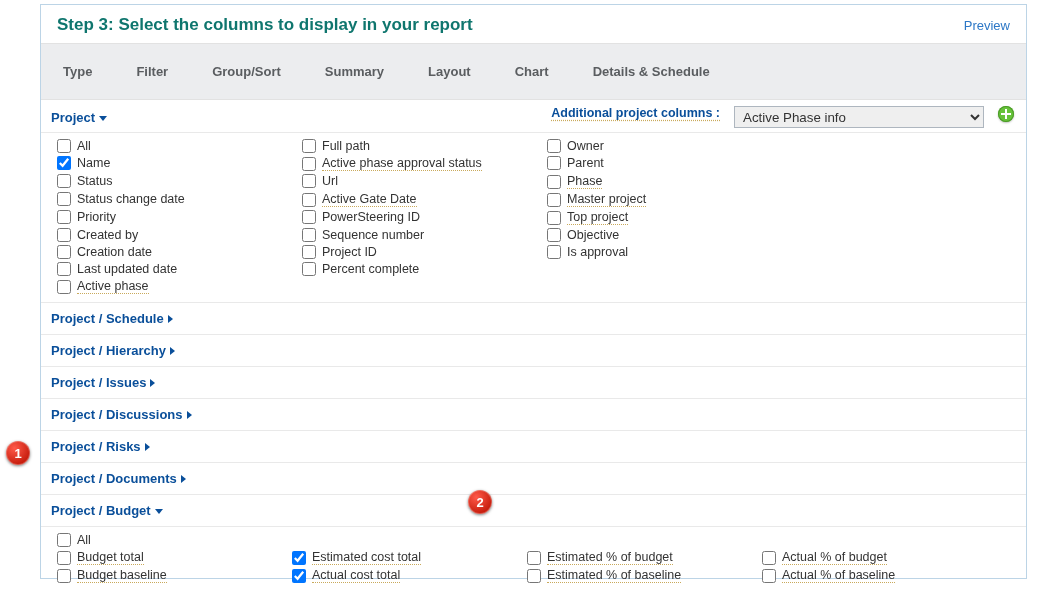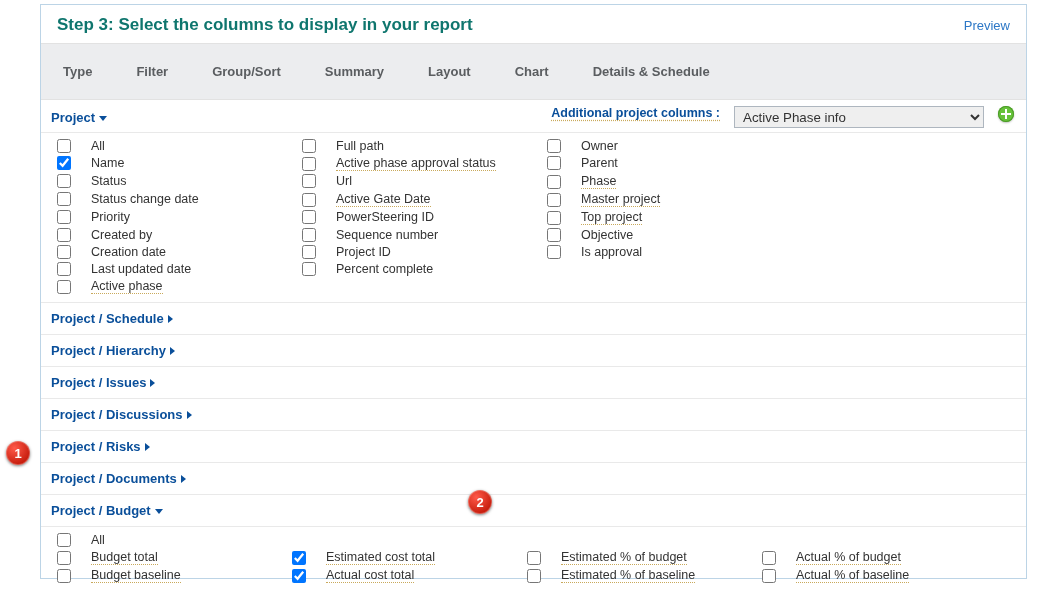--- a/index.html
+++ b/index.html
@@ -19,21 +19,21 @@
   .addcols .lbl{color:#0a4f9a;font-weight:700;text-decoration:underline dotted #c9a95b;text-underline-offset:3px}
   select.addsel{width:250px;height:22px;border:1px solid #aeb6bf;color:#333;padding:0 4px}
   .addicon{width:16px;height:16px;border-radius:50%;background:#67c23a;position:relative;cursor:pointer;box-shadow:0 0 0 1px #4b9a27 inset,0 1px 2px rgba(0,0,0,.25)}
   .addicon:before,.addicon:after{content:"";position:absolute;background:#fff}
   .addicon:before{left:7px;top:3px;width:2px;height:10px}
   .addicon:after{top:7px;left:3px;height:2px;width:10px}
   .section{border-top:1px solid #e9e9e9}
   .seccontent{padding:6px 10px 8px 16px}
   .cols3{display:grid;grid-template-columns:235px 235px 235px;column-gap:10px;row-gap:3px;align-items:start}
   .cols4{display:grid;grid-template-columns:235px 175px 60px 235px 235px;row-gap:3px;align-items:center}
-  .ck{display:flex;align-items:center;gap:20px;white-space:nowrap}
+  .ck{display:flex;align-items:center;gap:6px;white-space:nowrap}
   .ck input{width:14px;height:14px;margin:0}
   .und{border-bottom:1px dotted #c9a95b}
   .sechdr{padding:8px 10px 8px 10px;border-top:1px solid #e9e9e9}
   .badge{position:absolute;width:24px;height:24px;border-radius:50%;background:radial-gradient(circle at 35% 30%,#ff5a4a,#c81e0e 70%);color:#fff;font-weight:700;font-size:13px;display:flex;align-items:center;justify-content:center;box-shadow:0 1px 3px rgba(0,0,0,.5),inset 0 0 0 1px rgba(255,255,255,.25)}
   .badge.b1{left:6px;top:441px}
   .badge.b2{left:468px;top:490px}
 </style>
 </head>
 <body>
 <div class="frame">

